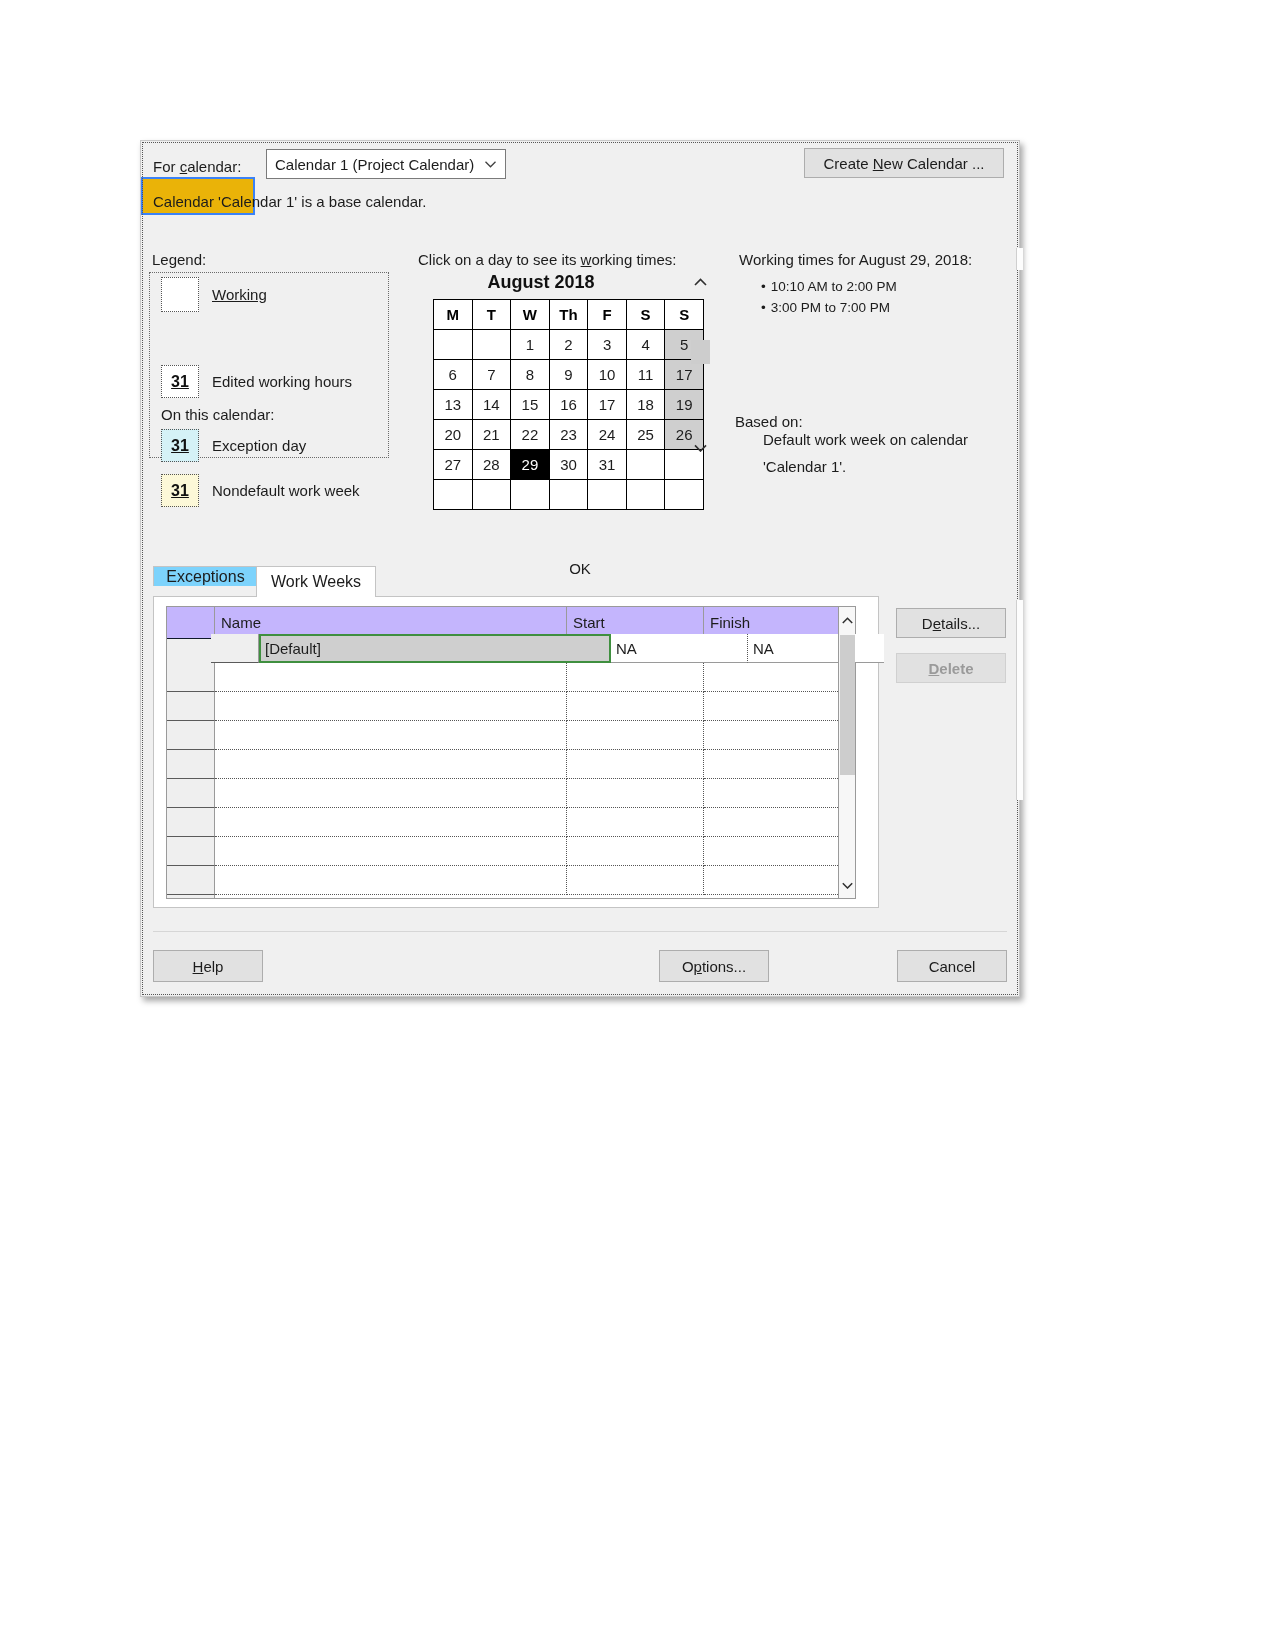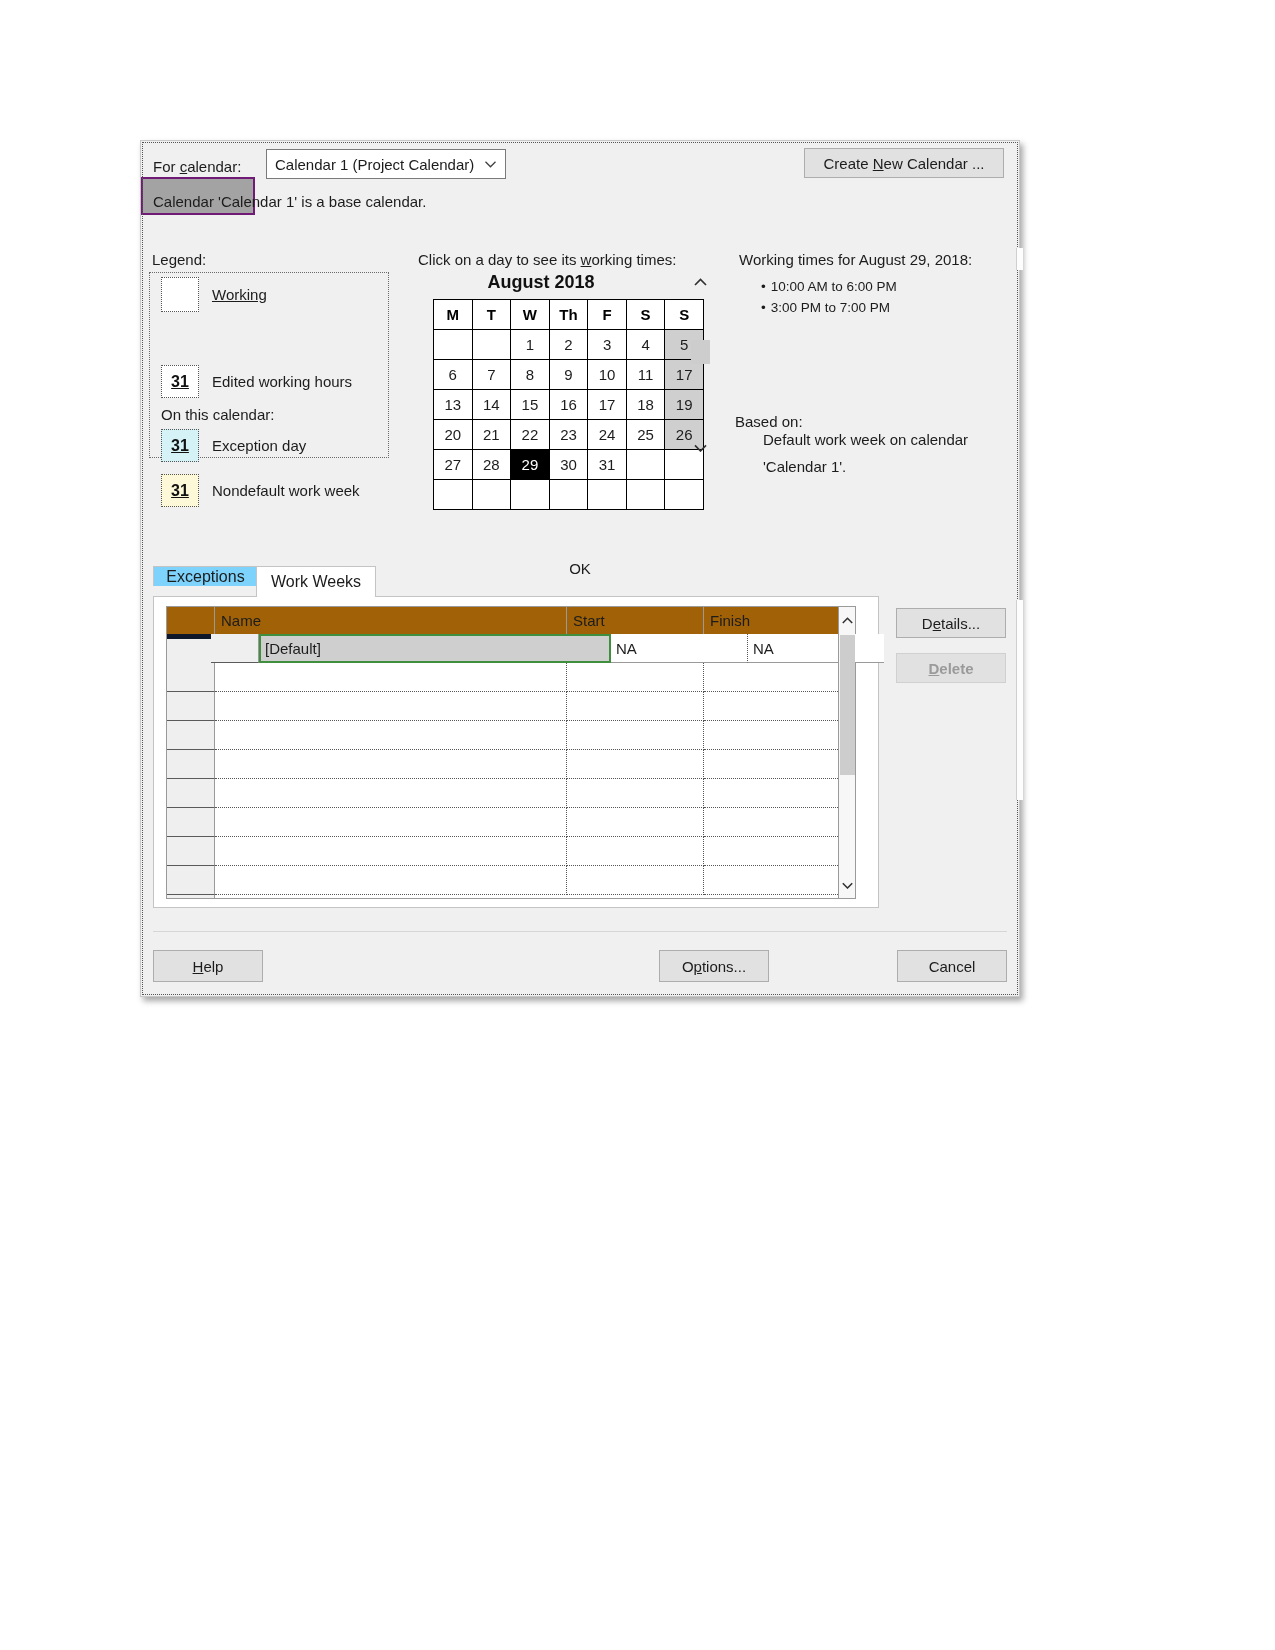--- a/index.html
+++ b/index.html
@@ -73,22 +73,22 @@
   #tab-exceptions{left:0;width:105px;}
   #tab-workweeks{left:103px;width:120px;}
 
   
   #table-panel{position:absolute;left:12px;top:455px;width:726px;height:312px;
       background:#ffffff;border:1px solid #c4c4c4;box-sizing:border-box;}
   #grid{position:absolute;left:12px;top:9px;width:690px;height:293px;
       border:1px solid #9a9a9a;box-sizing:border-box;background:#ffffff;}
   .gcol-gutter{position:absolute;left:0;top:0;width:48px;height:100%;background:#efefef;
       border-right:1px solid #9a9a9a;box-sizing:border-box;}
-  .ghdr{position:absolute;top:0;height:32px;background:#a16207;
-      border-bottom:5px solid #0f172a;box-sizing:border-box;
+  .ghdr{position:absolute;top:0;height:32px;background:#c4b5fd;
+      border-bottom:1px solid #0f172a;box-sizing:border-box;
       font-size:15px;color:#1c1c1c;display:flex;align-items:center;padding-left:6px;}
   #hdr-name{left:48px;width:352px;border-right:1px solid #9a9a9a;}
   #hdr-start{left:400px;width:137px;border-right:1px solid #9a9a9a;}
   #hdr-finish{left:537px;width:136px;}
   #hdr-gutter{left:0;width:48px;border-right:1px solid #9a9a9a;}
 
   .grow{position:absolute;left:0;width:100%;height:29px;}
   .gut-cell{position:absolute;left:0;top:0;width:48px;height:29px;background:#efefef;
       border-bottom:1px solid #5a5a5a;border-right:1px solid #9a9a9a;box-sizing:border-box;}
   .cell{position:absolute;top:0;height:29px;box-sizing:border-box;
@@ -112,21 +112,21 @@
       display:flex;align-items:center;justify-content:center;font-size:15px;color:#1c1c1c;}
   #btn-details{top:467px;}
   #btn-delete{top:512px;color:#9a9a9a;border-color:#d0d0d0;font-weight:bold;}
 
   
   #footer-sep{position:absolute;left:12px;top:790px;width:854px;height:1px;background:#d6d6d6;}
   .fbtn{position:absolute;height:32px;box-sizing:border-box;background:#e1e1e1;border:1px solid #adadad;
       display:flex;align-items:center;justify-content:center;font-size:15px;color:#1c1c1c;}
   #btn-help{left:12px;top:809px;width:110px;}
   #btn-options{left:518px;top:809px;width:110px;}
-  #btn-ok{left:632px;top:807px;width:110px;height:34px;background:#a3a3a3;border:2px solid #701a75;margin-top:36px;}
+  #btn-ok{left:632px;top:807px;width:110px;height:34px;background:#eab308;border:2px solid #3b82f6;margin-top:36px;}
   #btn-ok .okinner{position:absolute;left:1px;top:1px;right:1px;bottom:1px;border:1px dotted #555;
       display:flex;align-items:center;justify-content:center;font-size:15px;color:#1c1c1c;}
   #btn-cancel{left:756px;top:809px;width:110px;}
 
   .ul{text-decoration:underline;}
 </style>
 </head>
 <body>
 
 <div id="dialog">
@@ -260,21 +260,21 @@
       <div id="cal-thumb"></div>
       <div class="sb-arrow" style="bottom:0;">
         <svg width="13" height="8" viewBox="0 0 13 8">
             <polyline points="1,1.4 6.5,7 12,1.4" fill="none" stroke="#303030" stroke-width="1.6"></polyline>
           </svg>
       </div>
     </div>
   </div>
 
   <div id="wt-title">Working times for August 29, 2018:</div>
-  <div class="wt-item" style="top:138px;">10:00 AM to 6:00 PM</div>
+  <div class="wt-item" style="top:138px;">10:10 AM to 2:00 PM</div>
   <div class="wt-item" style="top:159px;">3:00 PM to 7:00 PM</div>
   <div id="based-on">Based on:</div>
   <div id="based-line1">Default work week on calendar</div>
   <div id="based-line2">'Calendar 1'.</div>
 
   <div id="tabstrip">
     <div id="tab-exceptions" class="tab">
       <span>Exceptions</span>
     </div>
     <div id="tab-workweeks" class="tab active">

